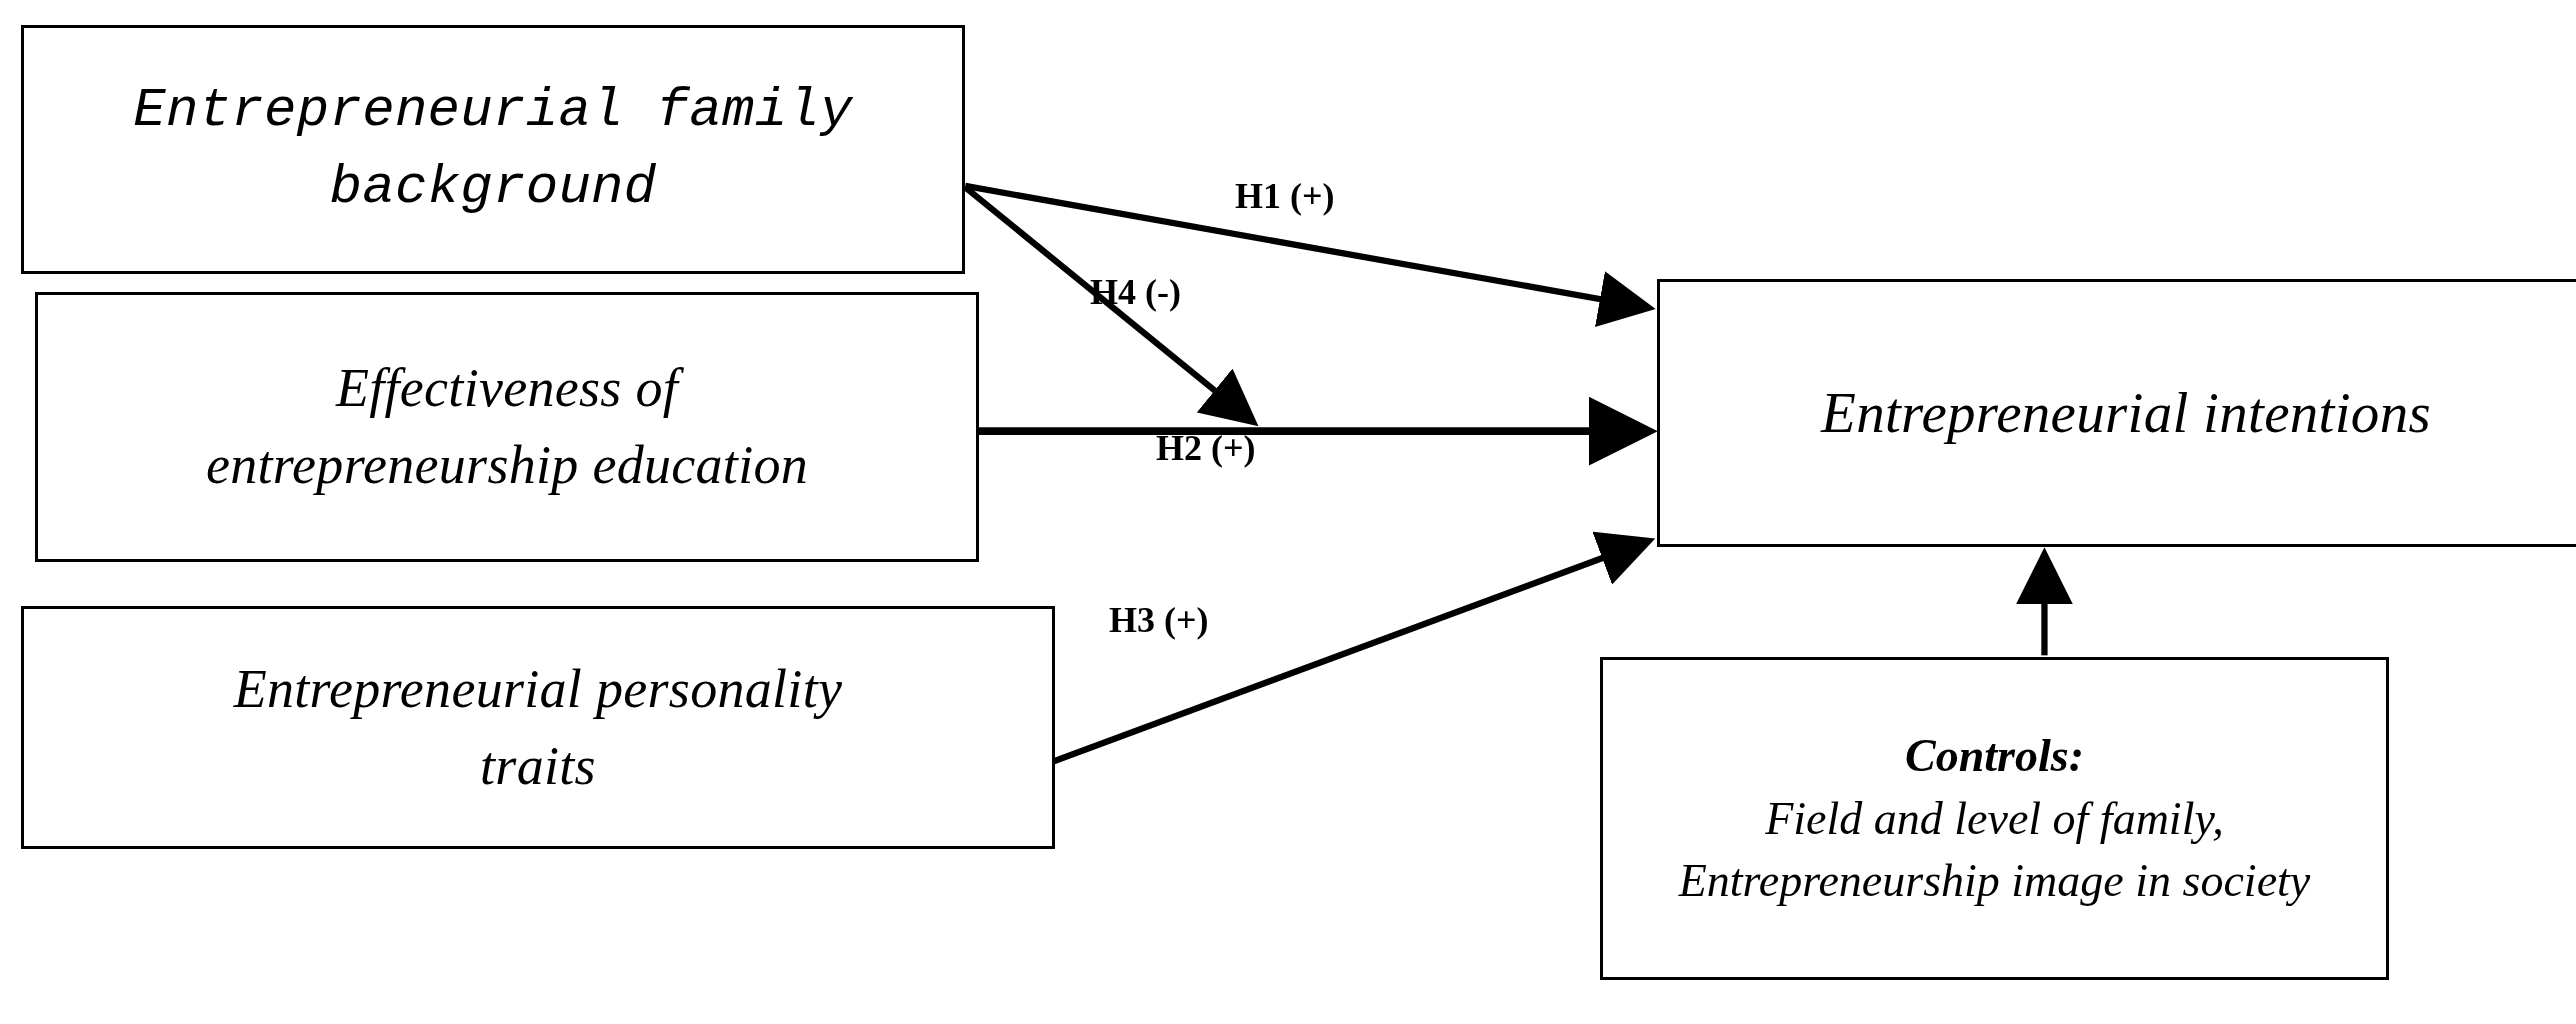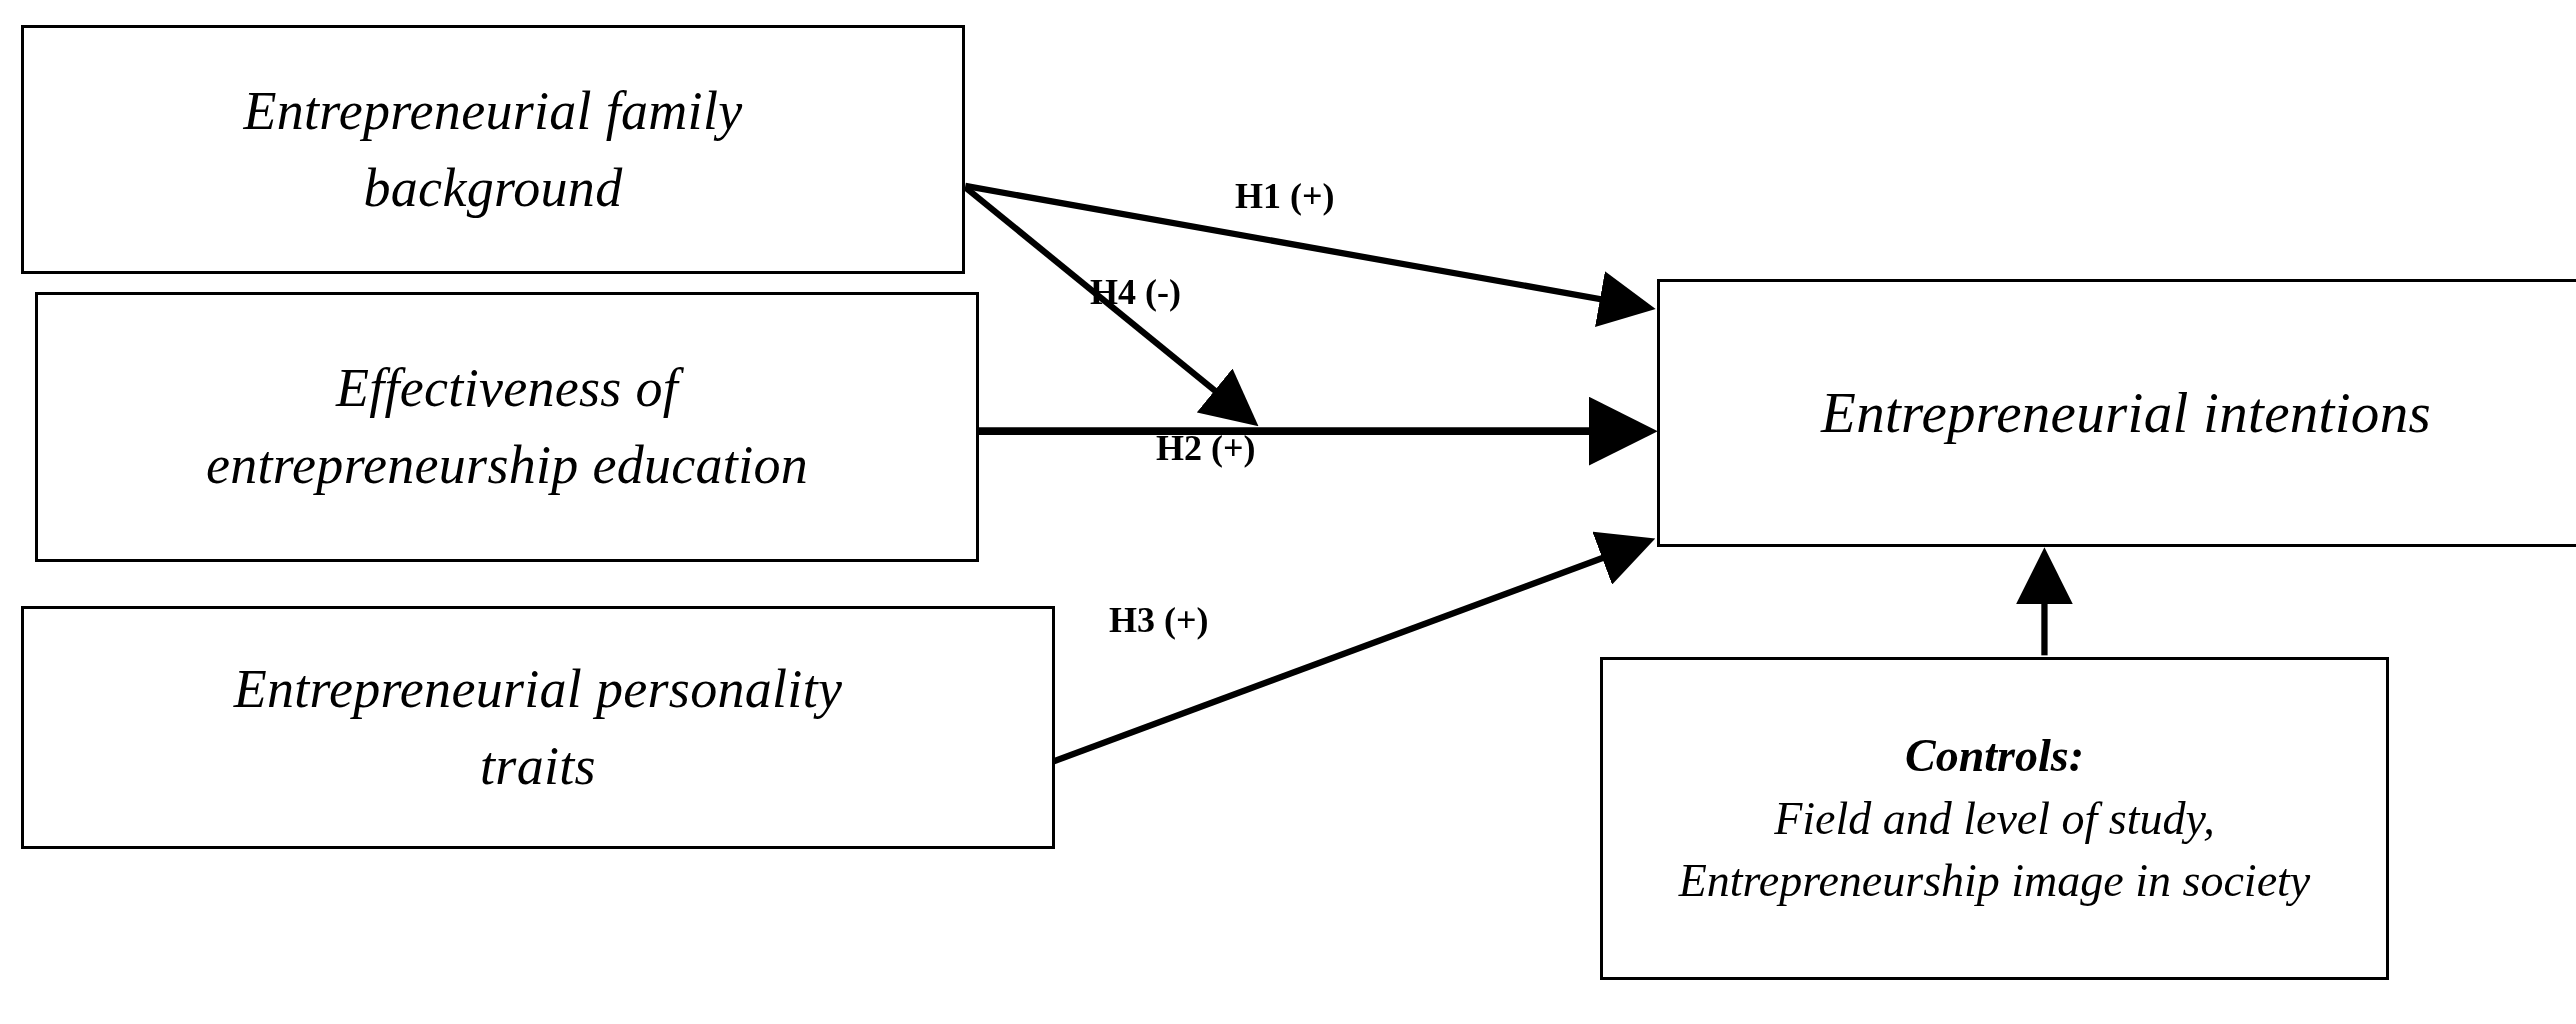--- a/index.html
+++ b/index.html
@@ -27,21 +27,21 @@
     text-align: center;
   }
   .node-label {
     font-style: italic;
     font-size: 54px;
     line-height: 1.42;
     color: #000000;
     letter-spacing: 0.3px;
     white-space: pre-line;
   }
-  #box-family      { left: 21px;   top: 25px;   width: 944px; height: 249px; }
+  #box-family      { left: 21px;   top: 25px;   width: 944px; height: 249px; font-family: Liberation Mono, monospace; }
   #box-education   { left: 35px;   top: 292px;  width: 944px; height: 270px; }
   #box-traits      { left: 21px;   top: 606px;  width: 1034px; height: 243px; }
   #box-intentions  { left: 1657px; top: 279px;  width: 938px; height: 268px; }
   #box-controls    { left: 1600px; top: 657px;  width: 789px; height: 323px; }
 
   #box-intentions .node-label { font-size: 57px; }
 
   .controls-inner {
     display: flex;
     flex-direction: column;
@@ -122,21 +122,21 @@
 traits</div>
   </div>
 
   <div class="node-box" id="box-intentions">
     <div class="node-label">Entrepreneurial intentions</div>
   </div>
 
   <div class="node-box" id="box-controls">
     <div class="controls-inner">
       <div class="controls-title">Controls:</div>
-      <div class="controls-line">Field and level of study,</div>
+      <div class="controls-line">Field and level of family,</div>
       <div class="controls-line">Entrepreneurship image in society</div>
     </div>
   </div>
 
   <div class="edge-label" id="label-h1">H1 (+)</div>
   <div class="edge-label" id="label-h4">H4 (-)</div>
   <div class="edge-label" id="label-h2">H2 (+)</div>
   <div class="edge-label" id="label-h3">H3 (+)</div>
 
 </div>

